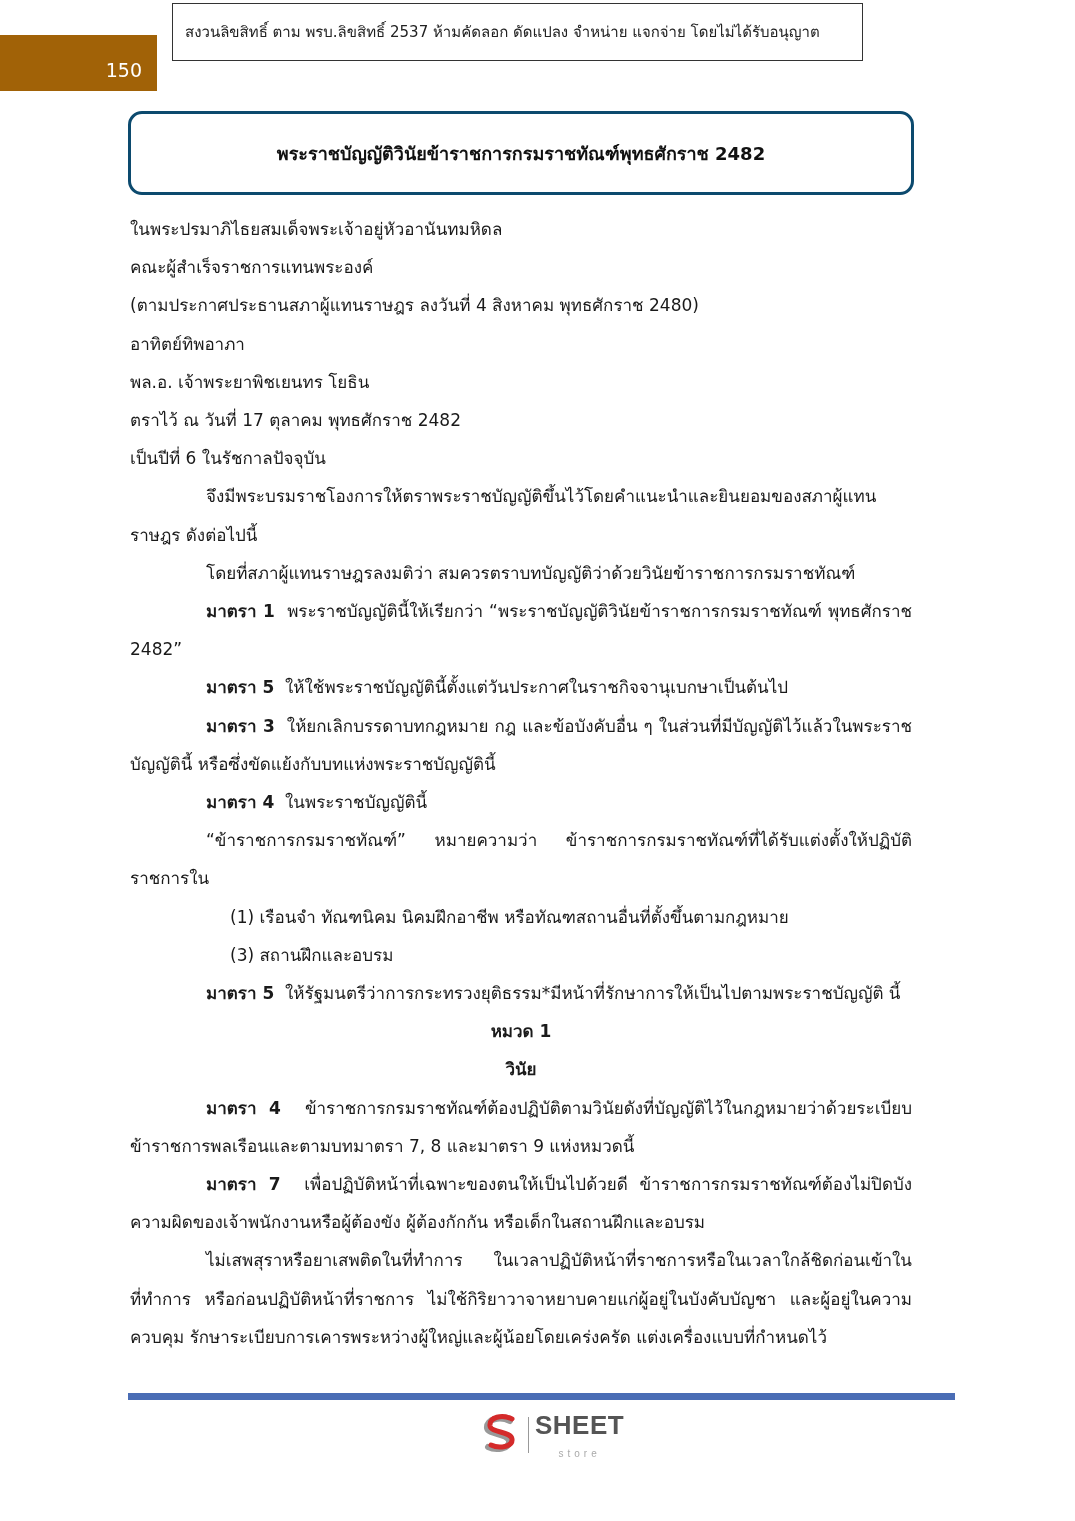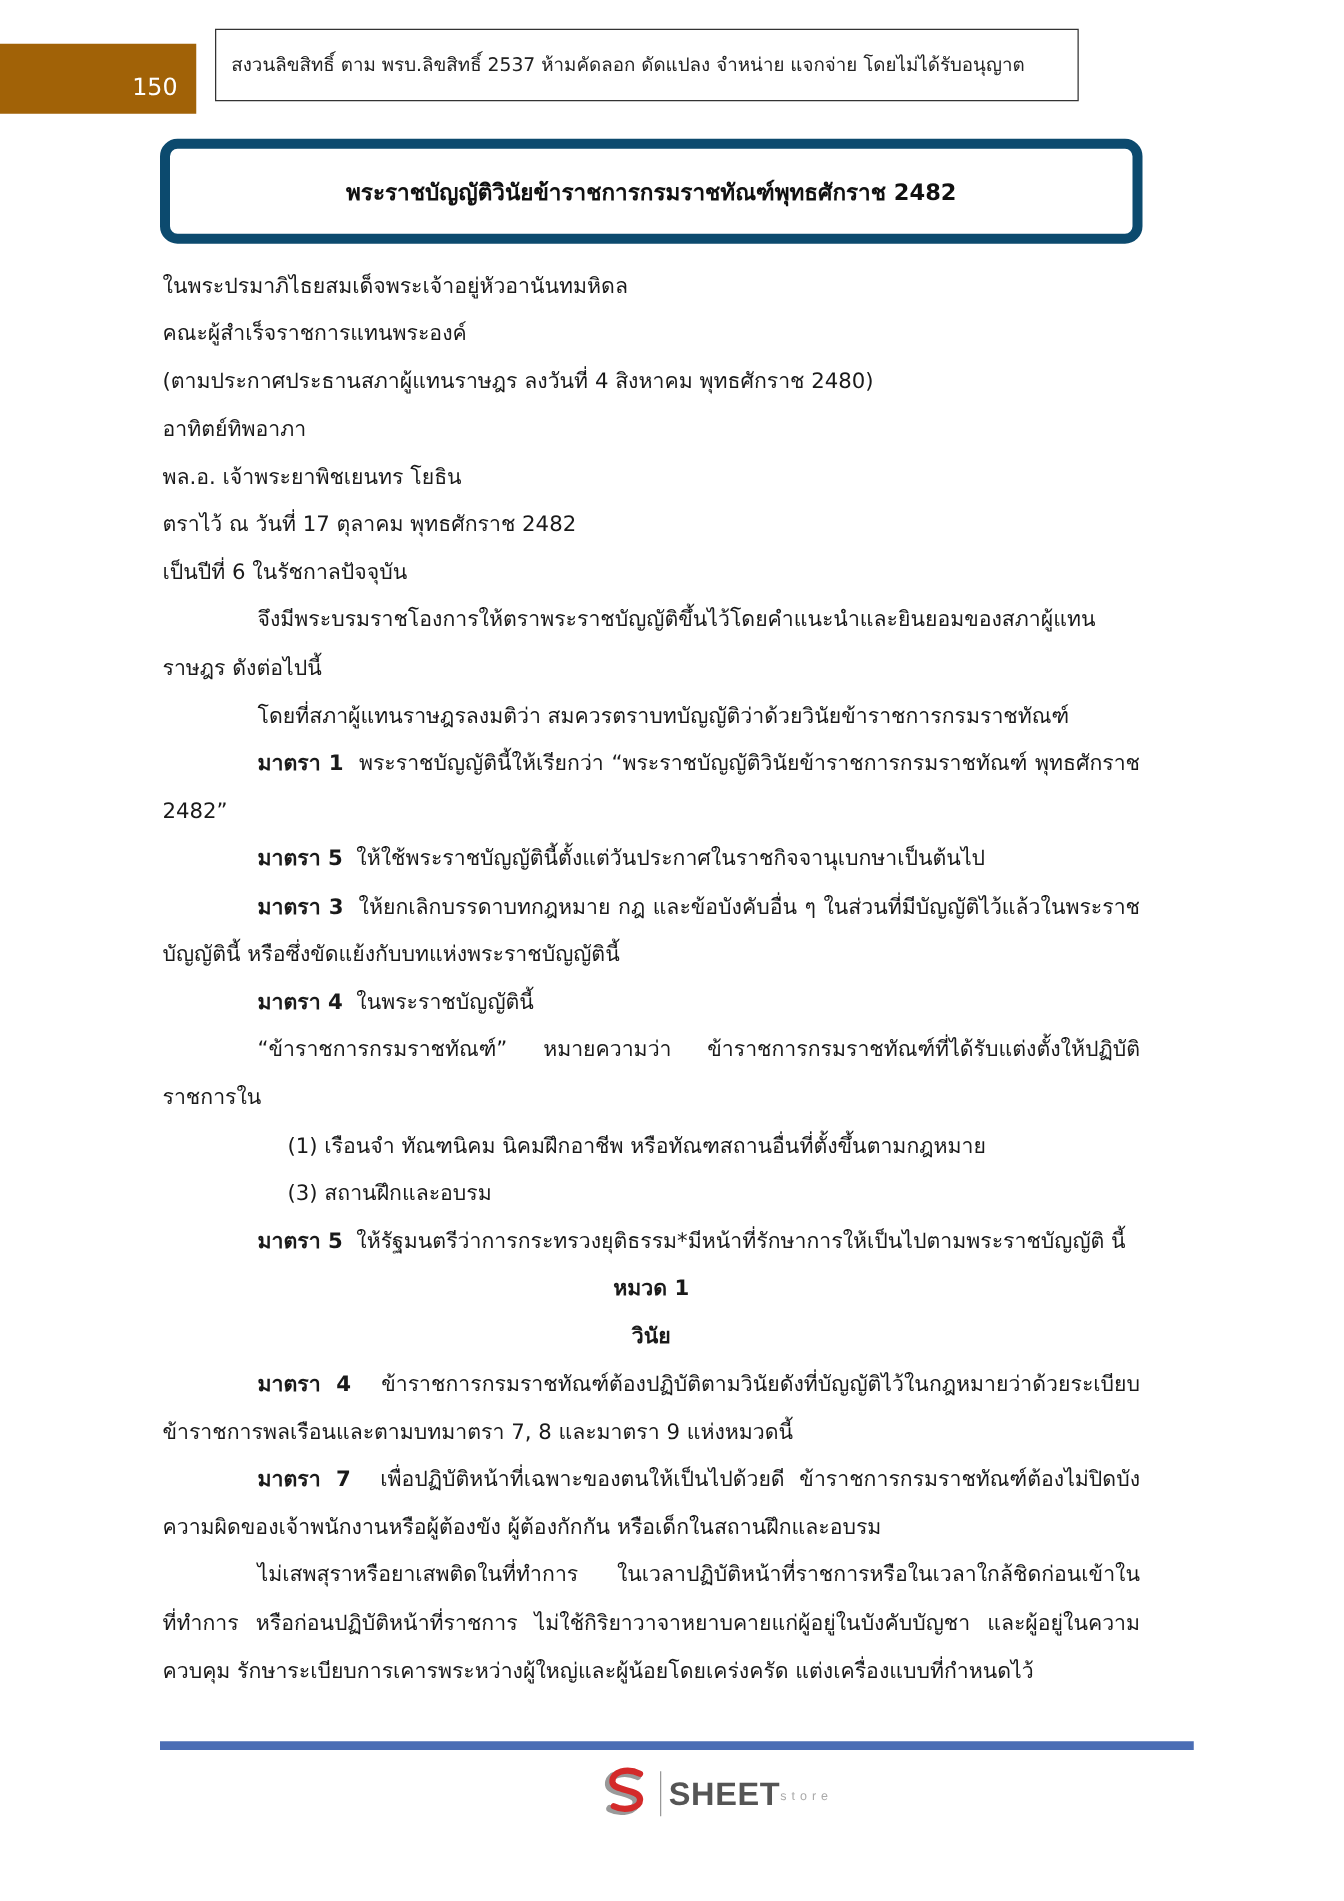--- a/index.html
+++ b/index.html
@@ -8,28 +8,28 @@
     font-family: "DejaVu Sans", "Liberation Sans", sans-serif;
     color: #1a1a1a;
   }
   .page-num {
     position: absolute; left: 0; top: 35px; width: 157px; height: 56px;
     background: #a16207; color: #fff; font-size: 19px;
     display: flex; align-items: flex-end; justify-content: flex-end;
     padding: 0 15px 10px 0; box-sizing: border-box;
   }
   .copyright-box {
-    position: absolute; left: 172px; top: 23px; width: 691px; height: 58px;
+    position: absolute; left: 172px; top: 3px; width: 691px; height: 58px;
     border: 1.5px solid #333; box-sizing: border-box;
     display: flex; align-items: center; padding-left: 12px;
     font-size: 15px; color: #222; white-space: nowrap;
   }
   .title-box {
     position: absolute; left: 128px; top: 111px; width: 786px; height: 84px;
-    border: 8px solid #0c4a6e; border-radius: 14px; box-sizing: border-box;
+    border: 3px solid #0c4a6e; border-radius: 14px; box-sizing: border-box;
     display: flex; align-items: center; justify-content: center;
     font-size: 18px; font-weight: bold; color: #111;
   }
   .content {
     position: absolute; left: 130px; top: 210px; width: 782px;
     font-size: 17px; line-height: 38.2px;
   }
   .center { text-align: left; }
   .p { margin: 0; text-align: justify; }
   .indent { text-indent: 76px; }
@@ -39,21 +39,21 @@
   .footer-line {
     position: absolute; left: 128px; top: 1393px; width: 827px; height: 7px;
     background: #4a6db5;
   }
   .logo {
     position: absolute; left: 478px; top: 1410px; height: 50px;
     display: flex; align-items: center;
   }
   .logo-mark { width: 44px; height: 44px; }
   .logo-sep { width: 1px; height: 36px; background: #999; margin: 0 6px; }
-  .logo-text { display: flex; flex-direction: row; line-height: 1; }
+  .logo-text { display: flex; flex-direction: column; line-height: 1; text-align: center; }
   .logo-word { font-family: "Liberation Sans", sans-serif; font-weight: bold; font-size: 26px; color: #555; letter-spacing: 0.5px; }
   .logo-sub { font-family: "Liberation Sans", sans-serif; font-size: 10px; color: #aaa; letter-spacing: 4px; margin-top: 11px; }
 </style>
 </head>
 <body>
 
 <div class="page-num">150</div>
 <div class="copyright-box">สงวนลิขสิทธิ์ ตาม พรบ.ลิขสิทธิ์ 2537 ห้ามคัดลอก ดัดแปลง จำหน่าย แจกจ่าย โดยไม่ได้รับอนุญาต</div>
 
 <div class="title-box">พระราชบัญญัติวินัยข้าราชการกรมราชทัณฑ์พุทธศักราช 2482</div>

